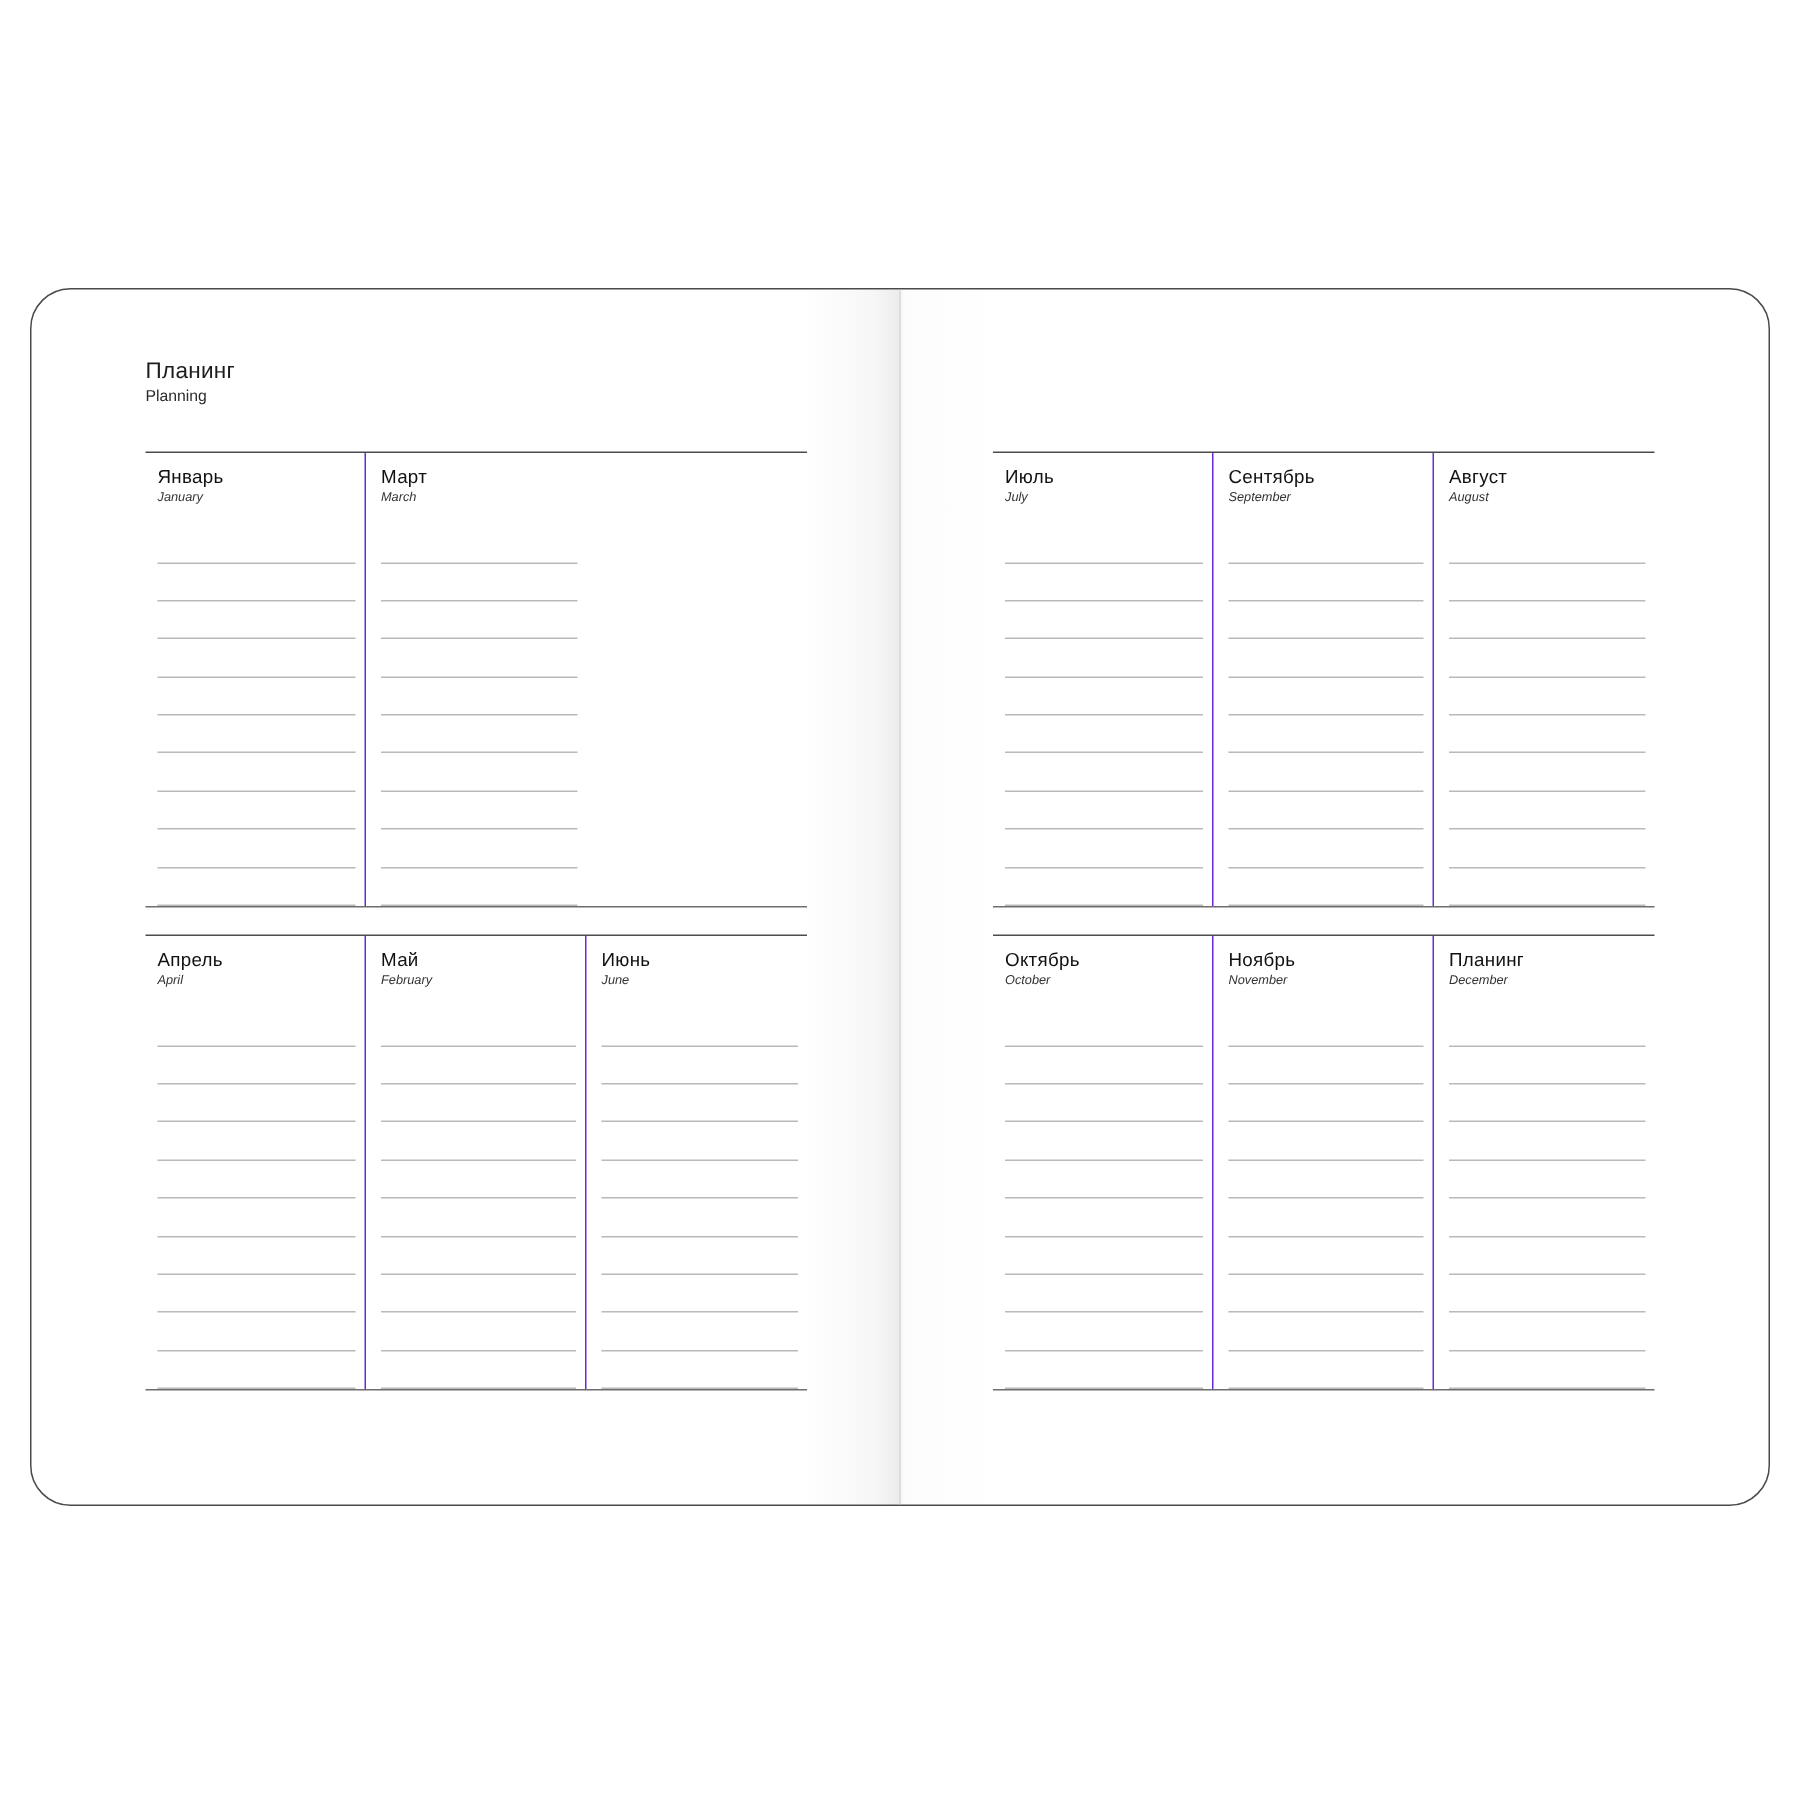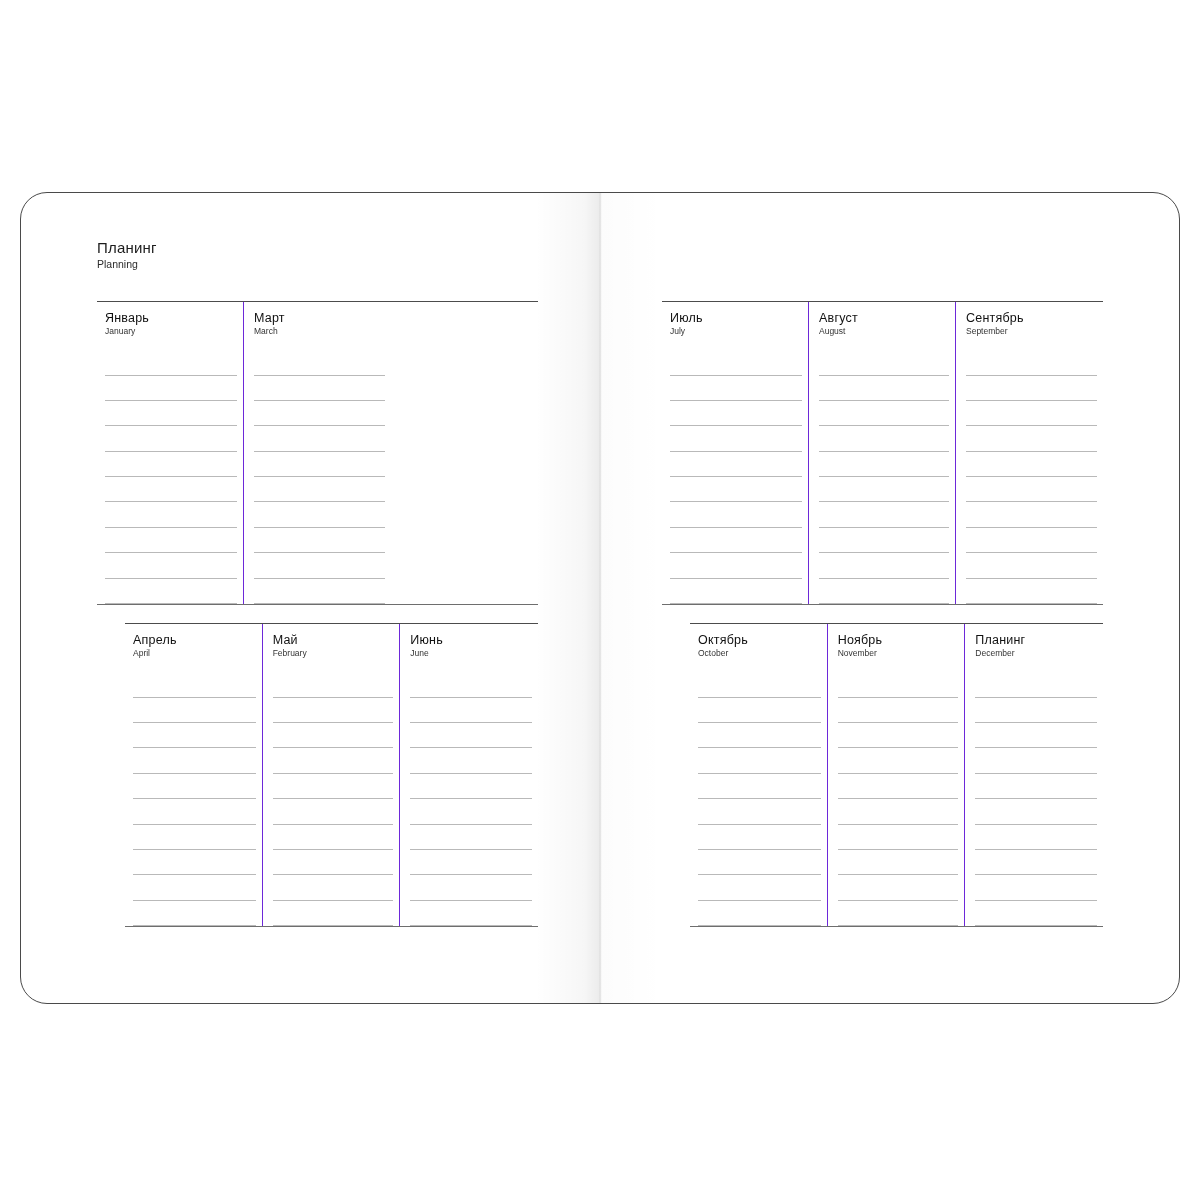--- a/index.html
+++ b/index.html
@@ -80,21 +80,21 @@
   }
   .title-block { margin-bottom: 20px; height: 42px; }
   .title-spacer { height: 42px; margin-bottom: 20px; }
 
   
   .grid {
     display: grid;
     grid-template-columns: repeat(3, 1fr);
     border-top: 1px solid #4c4c4c;
   }
-  .grid.rowtwo { margin-top: 18px; margin-left: 28px; }
+  .grid.rowtwo { margin-top: 18px; }
 
   .month {
     box-sizing: border-box;
     padding: 9px 0 0 0;
     border-right: 1px solid #6d28d9;
     position: relative;
   }
   .month:last-child { border-right: none; }
   .month .pad { padding-left: 10px; }
   .month:first-child .pad { padding-left: 8px; }
@@ -103,20 +103,21 @@
     font-size: 12.5px;
     color: #111;
     line-height: 1.15;
     letter-spacing: .2px;
   }
   .m-sub {
     font-size: 8.5px;
     color: #333;
     margin-top: 2px;
     line-height: 1.15;
+    font-style: italic;
   }
 
   .lines {
     margin-top: 13px;
   }
   .lines .ln {
     height: 24.4px;
     border-bottom: 1px solid #b9b9b9;
     margin: 0 6px 0 10px;
   }
@@ -258,40 +259,40 @@
             <div class="ln"></div>
             <div class="ln"></div>
             <div class="ln"></div>
             <div class="ln"></div>
             <div class="ln"></div>
             <div class="ln"></div>
         </div>
       </div>
       <div class="month">
         <div class="pad">
+          <div class="m-name">Сентябрь</div>
+          <div class="m-sub">September</div>
+        </div>
+        <div class="lines">
+          <div class="ln"></div>
+            <div class="ln"></div>
+            <div class="ln"></div>
+            <div class="ln"></div>
+            <div class="ln"></div>
+            <div class="ln"></div>
+            <div class="ln"></div>
+            <div class="ln"></div>
+            <div class="ln"></div>
+            <div class="ln"></div>
+        </div>
+      </div>
+      <div class="month">
+        <div class="pad">
           <div class="m-name">Август</div>
           <div class="m-sub">August</div>
-        </div>
-        <div class="lines">
-          <div class="ln"></div>
-            <div class="ln"></div>
-            <div class="ln"></div>
-            <div class="ln"></div>
-            <div class="ln"></div>
-            <div class="ln"></div>
-            <div class="ln"></div>
-            <div class="ln"></div>
-            <div class="ln"></div>
-            <div class="ln"></div>
-        </div>
-      </div>
-      <div class="month">
-        <div class="pad">
-          <div class="m-name">Сентябрь</div>
-          <div class="m-sub">September</div>
         </div>
         <div class="lines">
           <div class="ln"></div>
             <div class="ln"></div>
             <div class="ln"></div>
             <div class="ln"></div>
             <div class="ln"></div>
             <div class="ln"></div>
             <div class="ln"></div>
             <div class="ln"></div>

